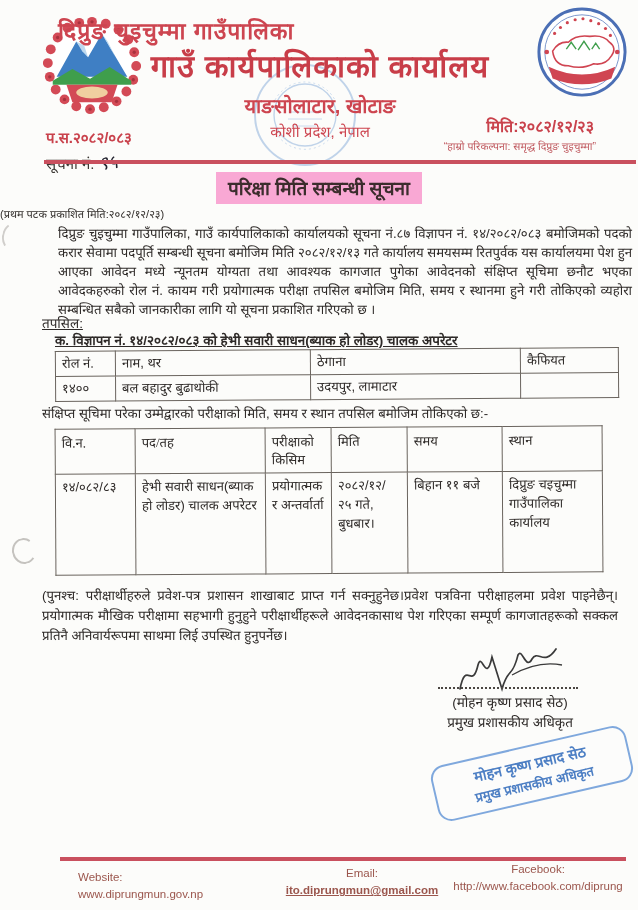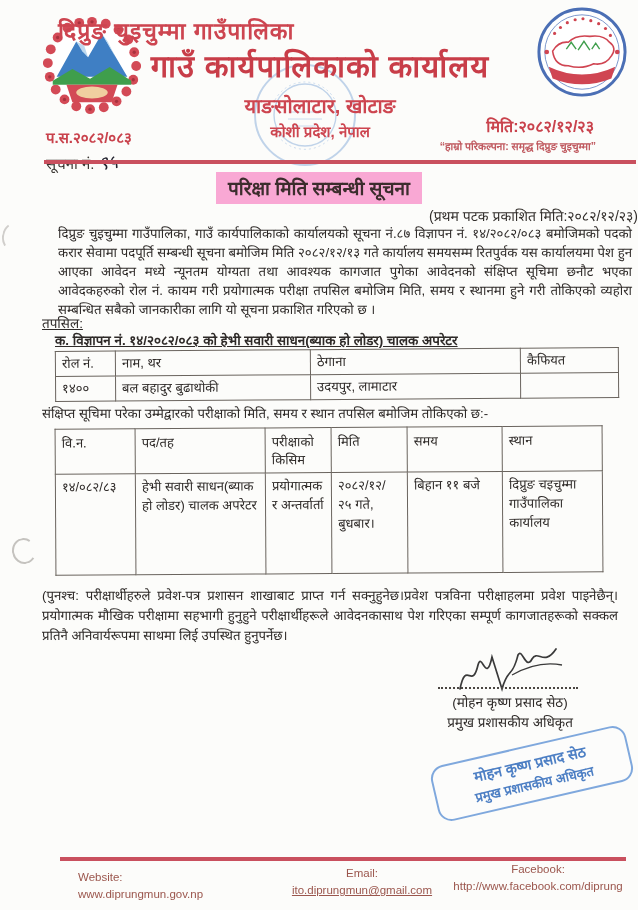--- a/index.html
+++ b/index.html
@@ -7,66 +7,66 @@
     position:relative;width:638px;height:910px;margin:0 auto;
     background:#fcfcfa;overflow:hidden;
     font-family:"Liberation Sans","DejaVu Sans",sans-serif;
     color:#2e2a28;
   }
   .abs{position:absolute;}
   
   .org-line1{left:58px;top:14px;width:420px;font-size:23px;font-weight:bold;color:#cd4550;letter-spacing:1px;}
   .org-line2{left:40px;top:44px;width:560px;text-align:center;font-size:31px;font-weight:bold;color:#c83d48;letter-spacing:1px;}
   .org-line3{left:40px;top:92px;width:560px;text-align:center;font-size:20px;font-weight:bold;color:#cd4550;}
-  .org-line4{left:40px;top:121px;width:560px;text-align:center;font-size:15px;font-weight:bold;color:#cd4550;}
+  .org-line4{left:40px;top:121px;width:560px;text-align:center;font-size:15px;font-weight:normal;color:#cd4550;}
   .ref-no{left:46px;top:127px;font-size:15px;font-weight:bold;color:#c9424c;}
   .notice-no{left:46px;top:149px;font-size:15px;color:#3a3632;}
   .notice-no .hand{display:inline-block;font-size:19px;font-style:italic;transform:rotate(-7deg);color:#23232e;margin-left:3px;}
   .date-line{right:44px;top:115px;font-size:16px;font-weight:bold;color:#c9424c;text-align:right;}
-  .motto{right:42px;top:139px;font-size:10.5px;color:#c05a60;text-align:right;font-weight:bold;}
+  .motto{right:42px;top:139px;font-size:10.5px;color:#c05a60;text-align:right;}
   .rule{left:44px;top:160px;width:592px;height:4px;background:#c9505e;}
   .logo-left{left:33px;top:12px;width:118px;height:108px;}
   .logo-right{left:533px;top:6px;width:98px;height:94px;}
   .stamp-header{left:250px;top:60px;width:110px;height:110px;opacity:.5;}
   
   .title-wrap{left:0;top:172px;width:100%;text-align:center;}
   .title-hl{display:inline-block;background:#f9a8d4;color:#3c2d2d;font-size:19px;font-weight:bold;padding:3px 12px;}
-  .subtitle{left:0;top:206px;width:100%;text-align:right;font-size:14px;color:#322e2b;}
+  .subtitle{left:0;top:206px;width:100%;text-align:left;font-size:11px;color:#322e2b;}
   .body-par{left:42px;top:225px;width:574px;font-size:13.2px;line-height:1.43;text-align:justify;margin-left:16px;}
   .tapasil{left:42px;top:314px;font-size:13.5px;text-decoration:underline;}
   .section-a{left:55px;top:331px;font-size:13.4px;font-weight:bold;text-decoration:underline;}
   table{border-collapse:collapse;table-layout:fixed;}
   td,th{border:1px solid #6a645e;font-size:13px;font-weight:normal;text-align:left;vertical-align:top;padding:2px 6px;}
   .t1{left:55px;top:349px;transform:rotate(-0.4deg);}
   .t1 th{height:20px;}
   .t1 td{height:20px;}
   .schedule-intro{left:42px;top:404px;font-size:13.2px;}
   .t2{left:55px;top:427px;transform:rotate(-0.35deg);}
-  .t2 th{height:38px;vertical-align:top;padding-top:4px;}
+  .t2 th{height:38px;vertical-align:top;padding-top:4px;font-family:Liberation Serif, serif;}
   .t2 td{height:94px;padding-top:4px;line-height:1.45;}
   .postscript{left:42px;top:586px;width:576px;font-size:13.2px;line-height:1.5;text-align:justify;}
   
   .sig-squiggle{left:452px;top:645px;width:115px;height:52px;}
   .sig-dots{left:438px;top:687px;width:140px;border-bottom:2px dotted #4a4642;}
   .sig-name{left:405px;top:693px;width:210px;text-align:center;font-size:13.5px;}
   .sig-title{left:405px;top:713px;width:210px;text-align:center;font-size:13.5px;}
   .sig-stamp{
     left:432px;top:745px;width:188px;padding:6px 4px 7px 4px;
     border:2px solid #7fa8dd;border-radius:14px;
     transform:rotate(-13deg);
     color:#4d7fc4;text-align:center;font-weight:bold;background:rgba(255,255,255,.2);
   }
   .sig-stamp .l1{font-size:14.5px;}
   .sig-stamp .l2{font-size:13px;margin-top:2px;}
   
   .footer-bar{left:60px;top:857px;width:566px;height:4px;background:#c9505e;}
   .foot{font-size:11.5px;color:#9b564d;line-height:1.5;}
   .foot-web{left:78px;top:869px;text-align:left;}
   .foot-email{left:262px;top:865px;width:200px;text-align:center;}
-  .foot-email a{color:#9b564d;}
+  .foot-email a{color:#9b564d;font-weight:bold;}
   .foot-fb{left:448px;top:861px;width:180px;text-align:center;}
   
   .arc1{left:2px;top:222px;width:22px;height:26px;border:2px solid #b9b6b2;border-radius:50%;border-right-color:transparent;border-top-color:transparent;border-bottom-color:transparent;opacity:.65;transform:rotate(10deg);}
   .arc2{left:12px;top:538px;width:20px;height:22px;border:2px solid #aeaba7;border-radius:50%;border-right-color:transparent;opacity:.7;transform:rotate(-12deg);}
 </style>
 </head>
 <body>
 
 <div class="page">
 

